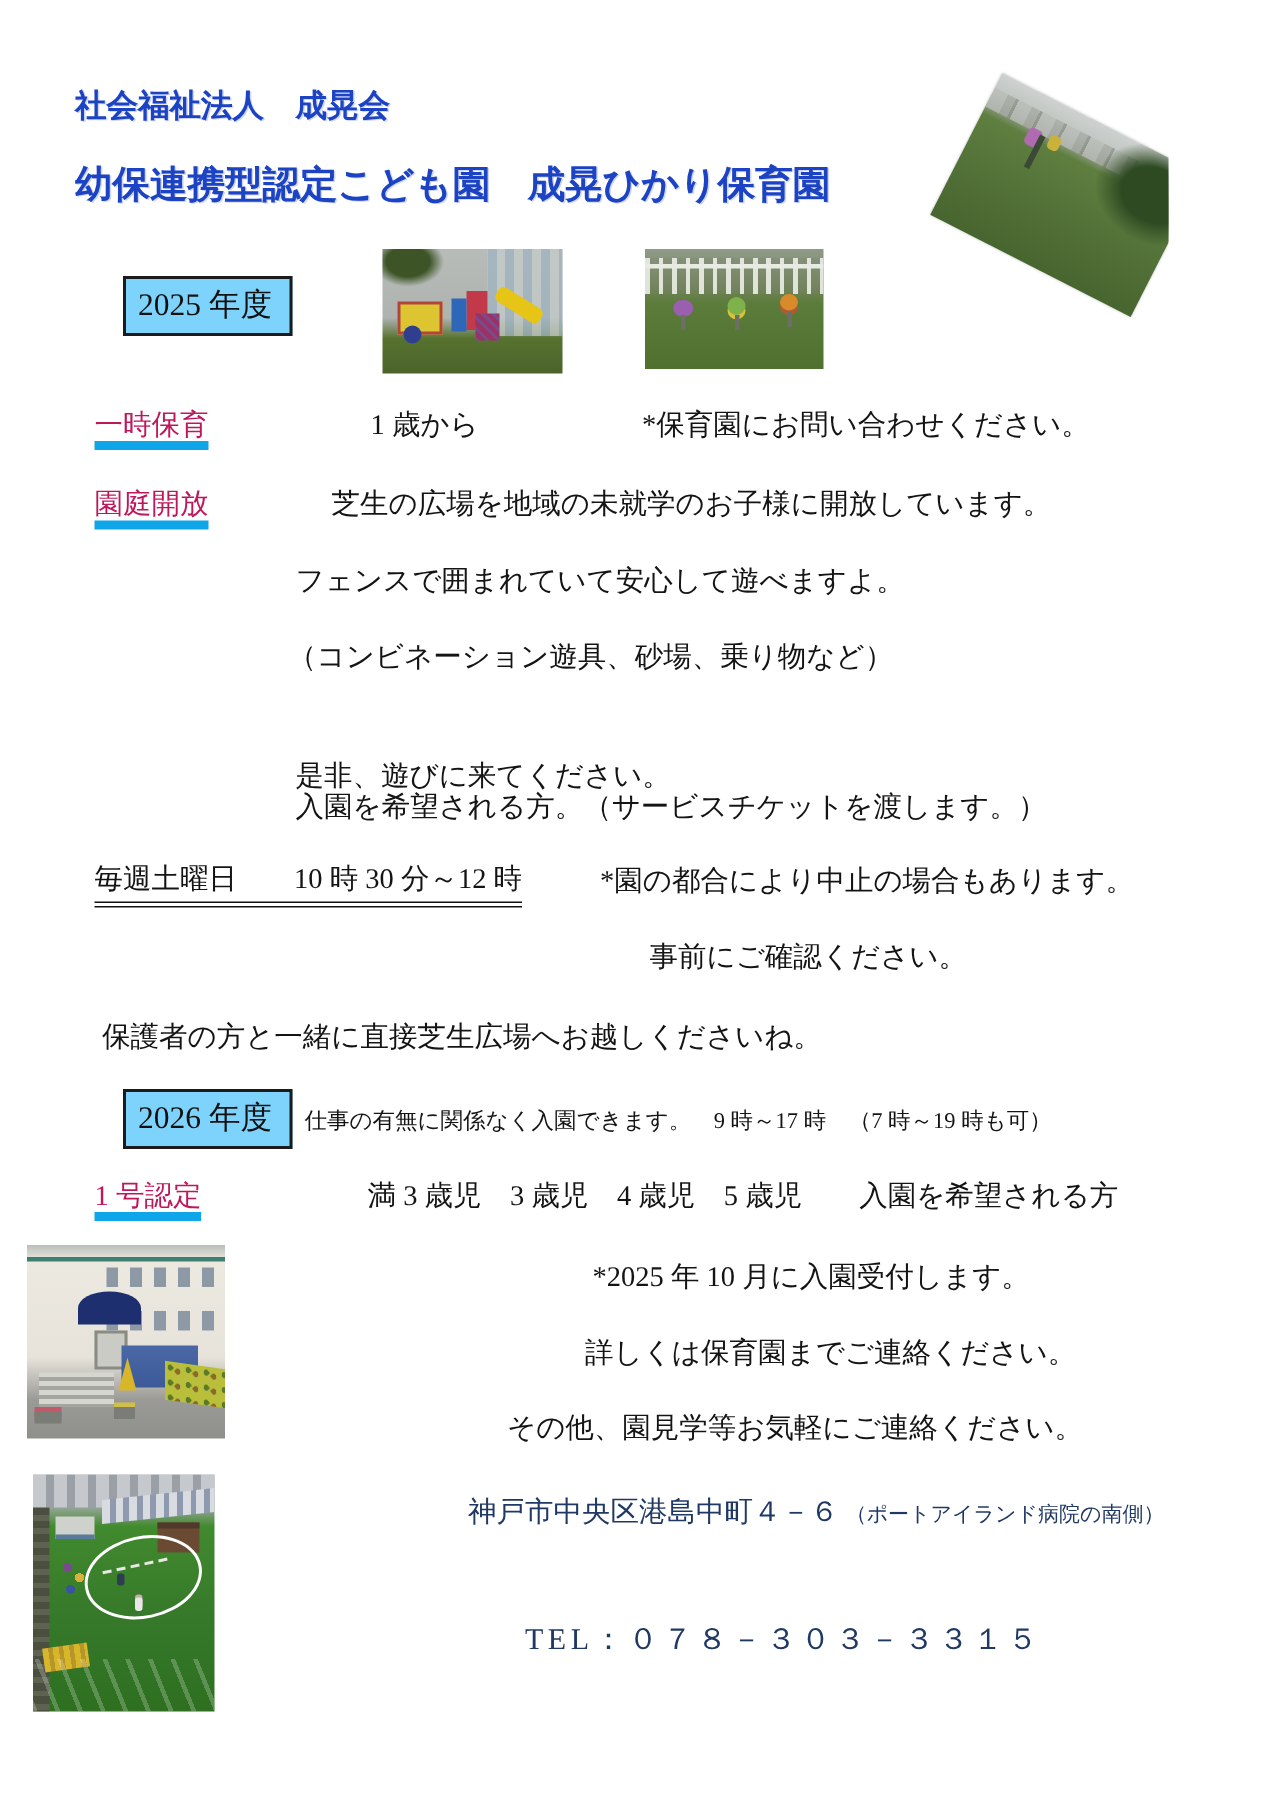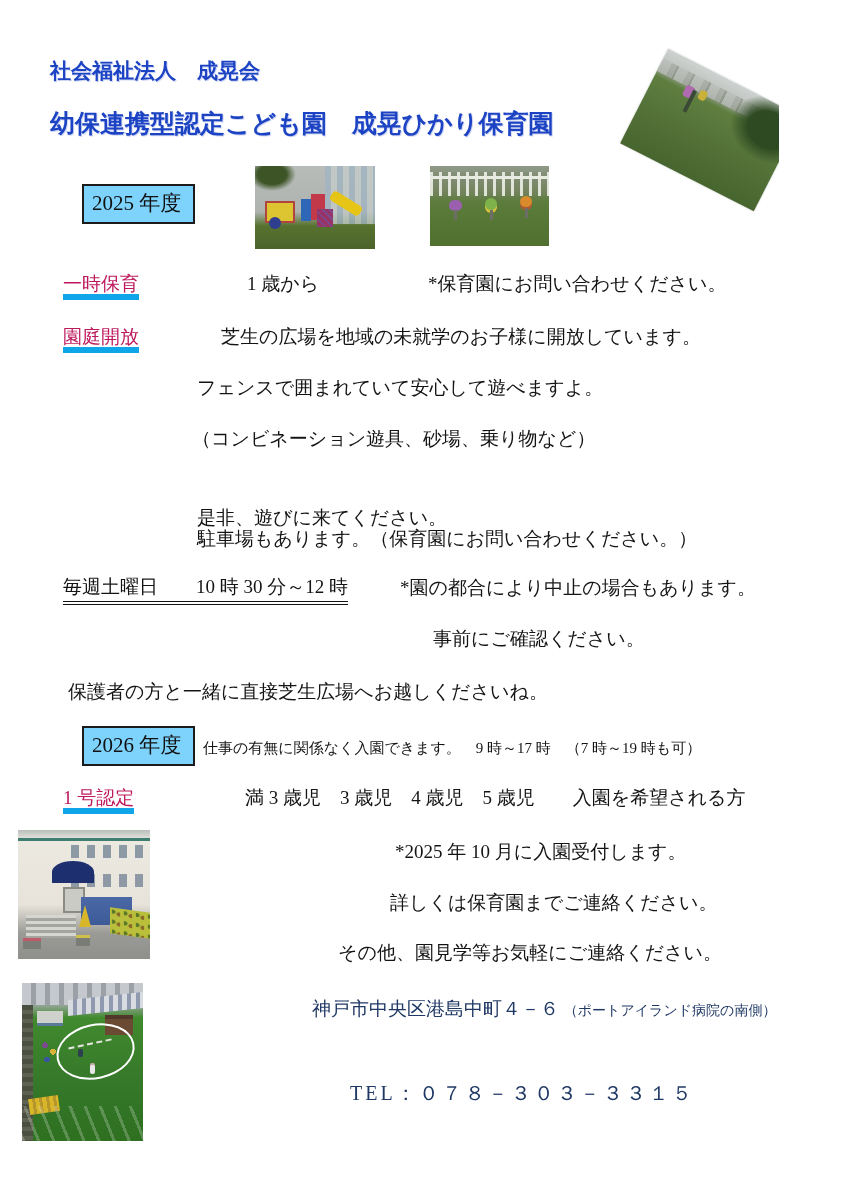--- a/index.html
+++ b/index.html
@@ -75,21 +75,21 @@
   <div class="t" style="left:428px; top:272px;">*保育園にお問い合わせください。</div>
 
   <div class="t" style="left:63px; top:325px;">
     <span class="red-u">園庭開放</span>
   </div>
   <div class="t" style="left:185px; top:325px;margin-left:36px;">芝生の広場を地域の未就学のお子様に開放しています。</div>
 
   <div class="t" style="left:197px; top:376px;">フェンスで囲まれていて安心して遊べますよ。</div>
   <div class="t" style="left:192px; top:427px;">（コンビネーション遊具、砂場、乗り物など）</div>
   <div class="t" style="left:197px; top:478px;margin-top:28px;">是非、遊びに来てください。</div>
-  <div class="t" style="left:197px; top:527px;">駐車場もあります。（保育園にお問い合わせください。）</div>
+  <div class="t" style="left:197px; top:527px;">入園を希望される方。（サービスチケットを渡します。）</div>
 
   <div class="t" style="left:63px; top:575px;">
     <span class="dbl-u">毎週土曜日　　10 時 30 分～12 時</span>
   </div>
   <div class="t" style="left:433px; top:627px;">事前にご確認ください。</div>
   <div class="t" style="left:400px; top:576px;">*園の都合により中止の場合もあります。</div>
 
   <div class="t" style="left:68px; top:680px;">保護者の方と一緒に直接芝生広場へお越しくださいね。</div>
 
   <div class="year-box" style="left:50px; top:726px;">2026 年度</div>

